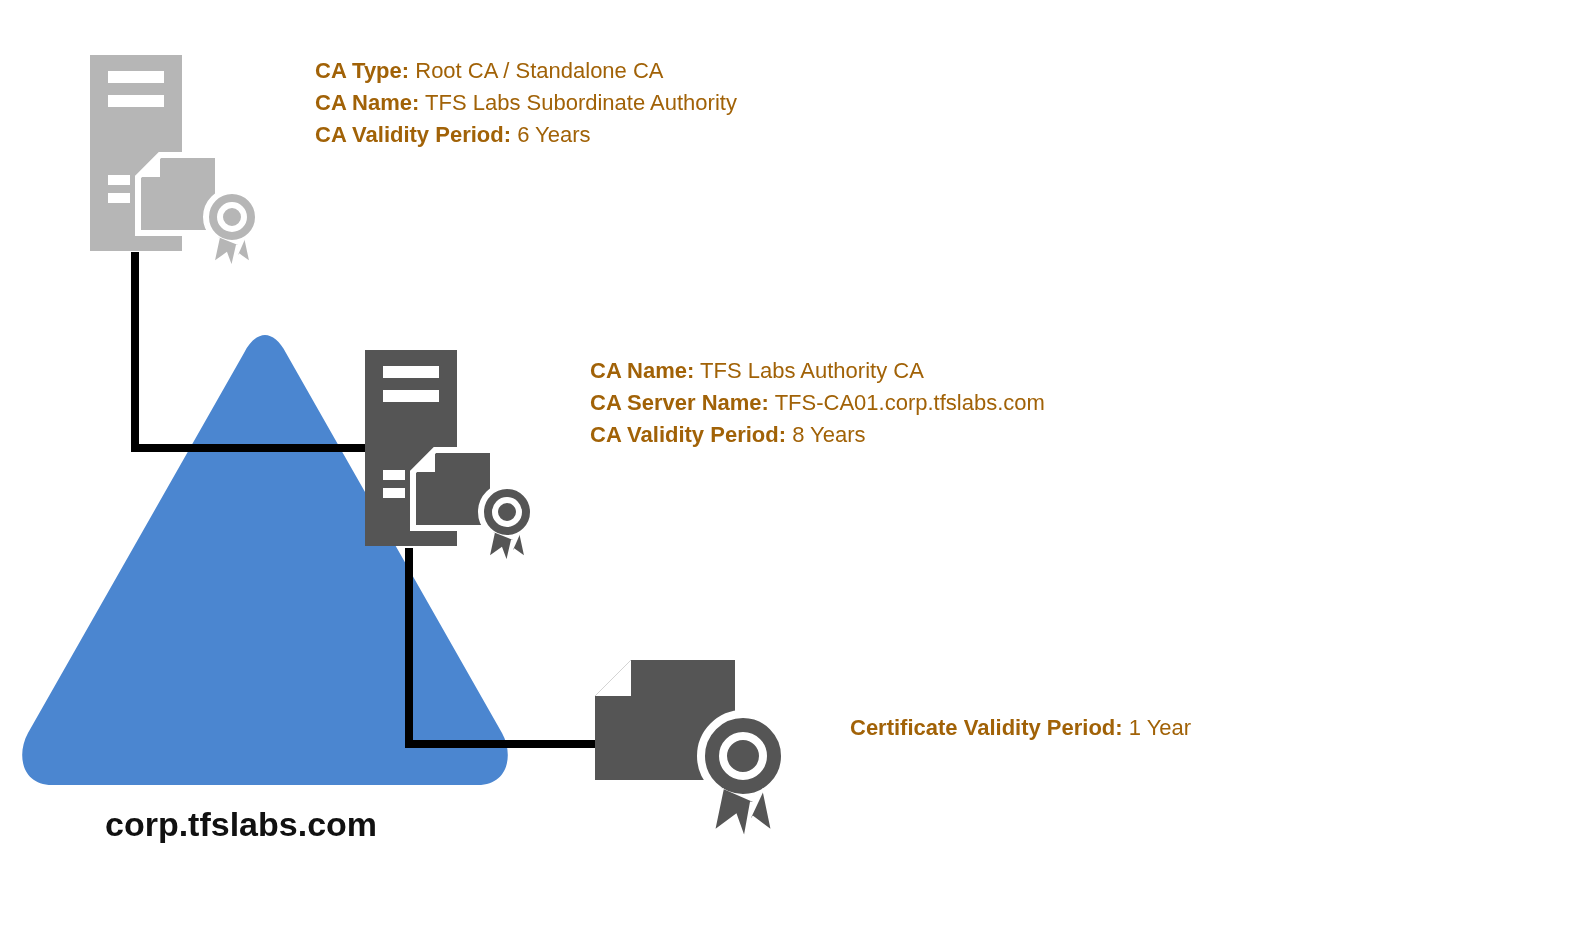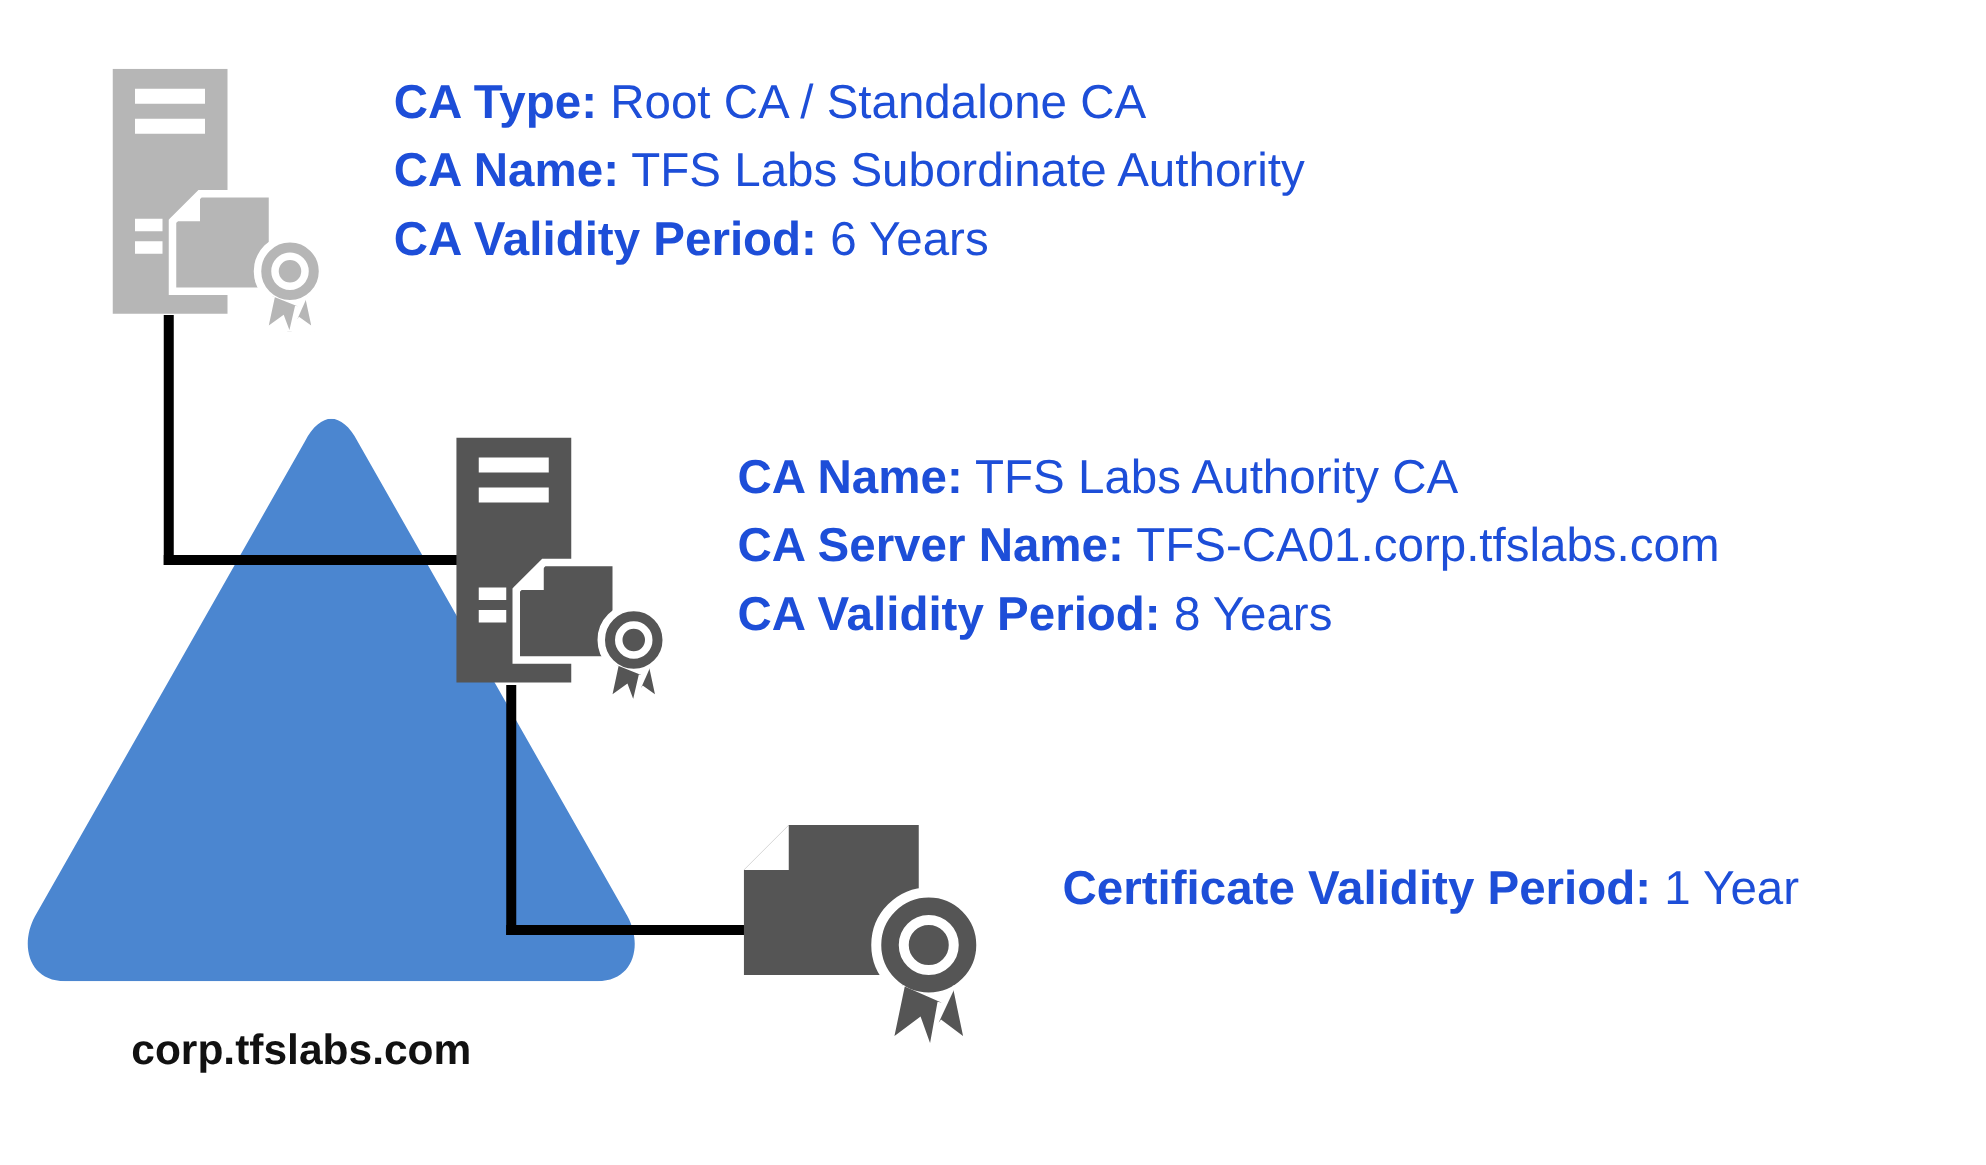--- a/index.html
+++ b/index.html
@@ -24,37 +24,36 @@
     height: 450px;
   }
   .triangle svg { display:block; }
   .domain-label {
     position: absolute;
     left: 105px;
     top: 805px;
     font-size: 34px;
     font-weight: 700;
     color: #111;
-    margin-top: 16px;
   }
   .server-cert {
     position: absolute;
   }
   .server-cert svg { display:block; }
   .cert-only { position:absolute; }
   .cert-only svg { display:block; }
   .connector {
     position: absolute;
     background: #000;
   }
   .info-block {
     position: absolute;
-    font-size: 38px;
+    font-size: 22px;
     line-height: 1.45;
-    color: #1d4ed8;
+    color: #a16207;
   }
   .info-block .lab { font-weight:700; }
   .info-block .val { font-weight:400; }
   .info-line { white-space: nowrap; }
 </style>
 </head>
 <body>
 
 <div class="canvas">
 
@@ -134,17 +133,17 @@
       </g>
       <g transform="translate(110,58)">
         <circle cx="38" cy="38" r="42" fill="#555555" stroke="#FFFFFF" stroke-width="8"></circle>
         <circle cx="38" cy="38" r="20" fill="none" stroke="#FFFFFF" stroke-width="8"></circle>
         <path d="M16 70 L6 118 L30 100 L40 128 L48 84" fill="#555555" stroke="#FFFFFF" stroke-width="6"></path>
         <path d="M60 70 L70 118 L46 100" fill="#555555" stroke="#FFFFFF" stroke-width="6"></path>
       </g>
     </svg>
   </div>
 
-  <div class="info-block" style="left:850px; top:684px;">
+  <div class="info-block" style="left:850px; top:712px;">
     <div class="info-line"><span class="lab">Certificate Validity Period:</span> <span class="val">1 Year</span></div>
   </div>
 
 </div>
 
 </body></html>

